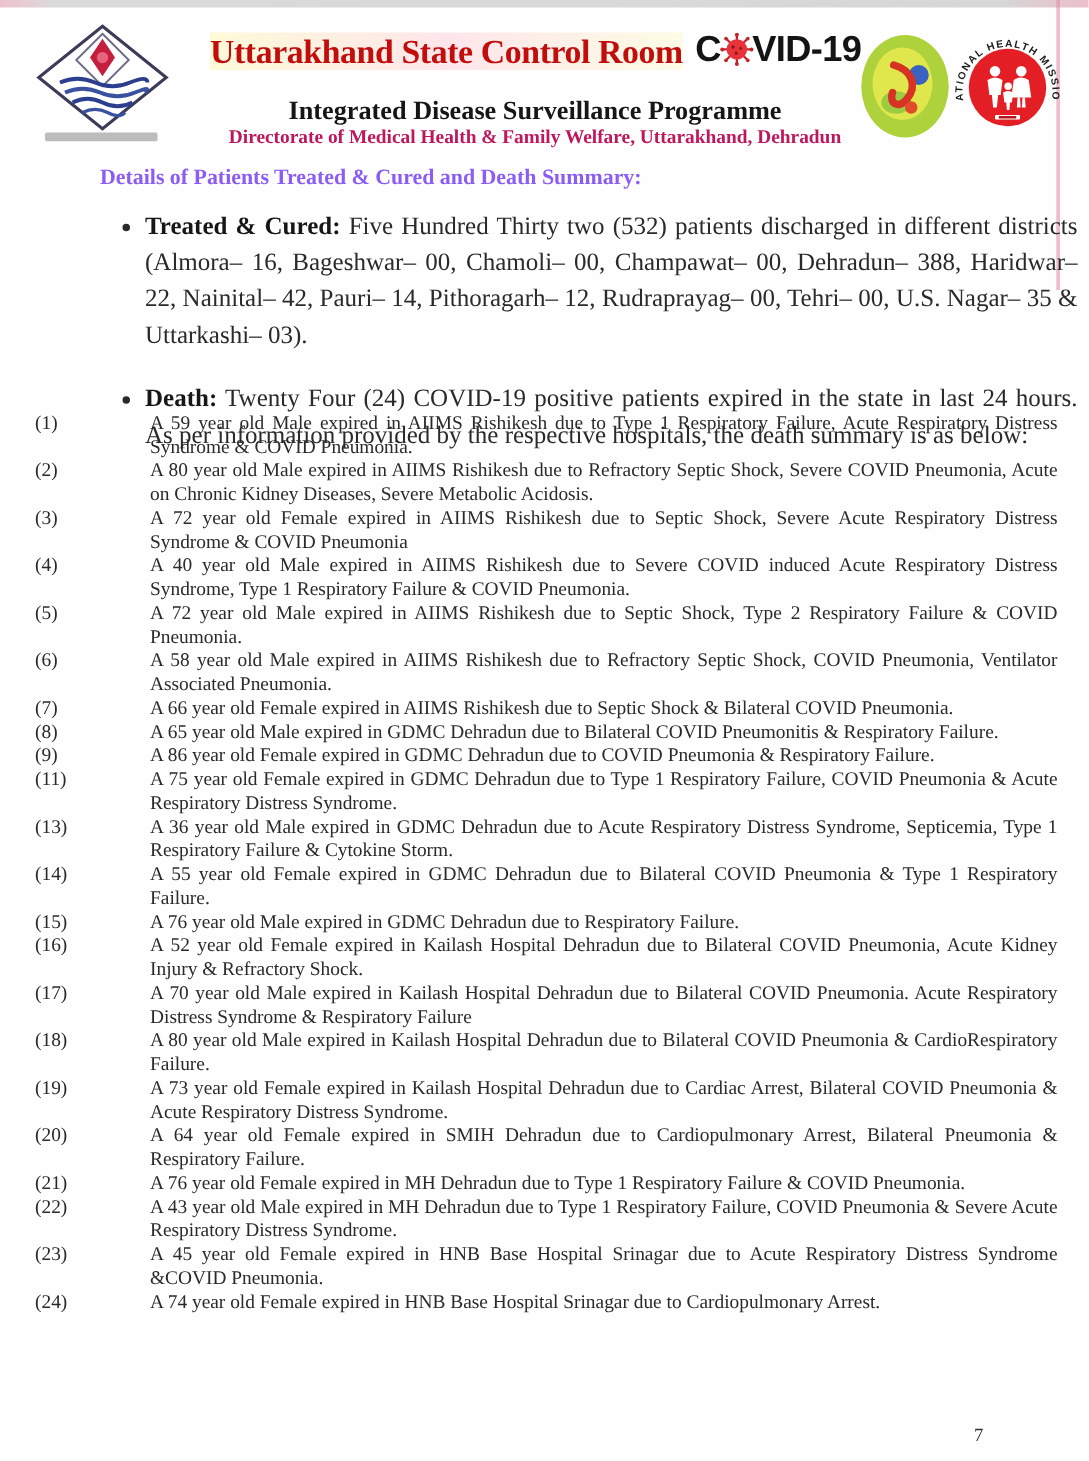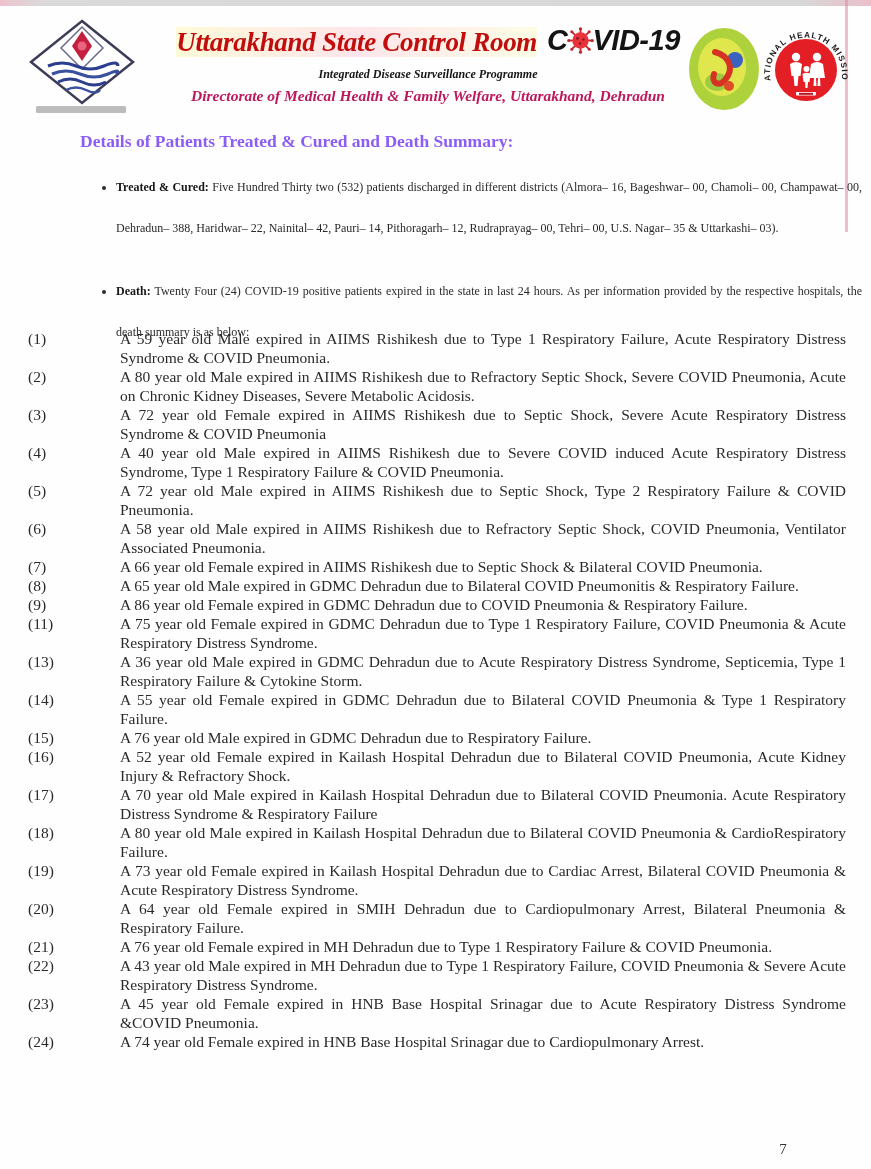--- a/index.html
+++ b/index.html
@@ -13,48 +13,48 @@
     background:linear-gradient(90deg,#eec2cc 0%,#dadada 5%,#d7d7d7 92%,#eabfca 100%);
   }
   .scan-right-band {
     position:absolute; top:0; left:845px; width:3px; height:232px;
     background:rgba(224,138,158,.55);
   }
 
   
   .header { position:absolute; top:12px; left:0; width:871px; height:108px; }
   .logo-left { position:absolute; left:26px; top:6px; }
-  .header-center { position:absolute; left:168px; top:10px; width:520px; text-align:center;font-style:italic; }
+  .header-center { position:absolute; left:168px; top:10px; width:520px; text-align:center; }
   .title-line { white-space:nowrap; line-height:36px; }
   .title-red {
     font-family:"Liberation Serif", serif; font-weight:bold; font-size:27px; letter-spacing:-0.3px;
     color:#c20d0d;
     background:linear-gradient(90deg, rgba(255,246,170,.45), rgba(255,205,215,.5), rgba(250,250,190,.4));
   }
   .title-covid {
     font-family:"Liberation Sans", sans-serif; font-weight:bold; font-size:29px;
     color:#141414; letter-spacing:-0.5px; margin-left:6px; vertical-align:1px;
   }
   .virus-icon-svg { vertical-align:-4px; margin:0 -1px; }
-  .sub1 { font-size:12px; font-weight:bold; color:#161616; margin-top:0; line-height:20px; }
+  .sub1 { font-size:21px; font-weight:bold; color:#161616; margin-top:14px; line-height:20px; }
   .sub2 { font-size:15.5px; font-weight:bold; color:#be185d; margin-top:2px; line-height:19px;text-align:center; }
   .logo-idsp { position:absolute; left:687px; top:14px; }
   .logo-nhm  { position:absolute; left:764px; top:8px; }
 
   
   .section-heading {
     position:absolute; left:80px; top:131px; margin:0;
     font-size:17.5px; font-weight:bold; color:#8b5cf6;
   }
   .bullets {
     position:absolute; left:100px; top:167px; width:746px;
     margin:0; padding:0 0 0 16px; list-style:disc;
   }
   .bullets li {
-    font-size:12px; line-height:41px; text-align:justify; color:#2a2a2a;
+    font-size:20px; line-height:29px; text-align:justify; color:#2a2a2a;
   }
   .bullets li + li { margin-top:22px; }
   .bullet-label { font-weight:bold; color:#161616; }
 
   .deaths {
     position:absolute; left:28px; top:329px; width:818px;
   }
   .death-row { display:grid; grid-template-columns:48px 1fr; }
   .death-row .num {
     font-size:15.5px; line-height:19px; color:#2a2a2a;

